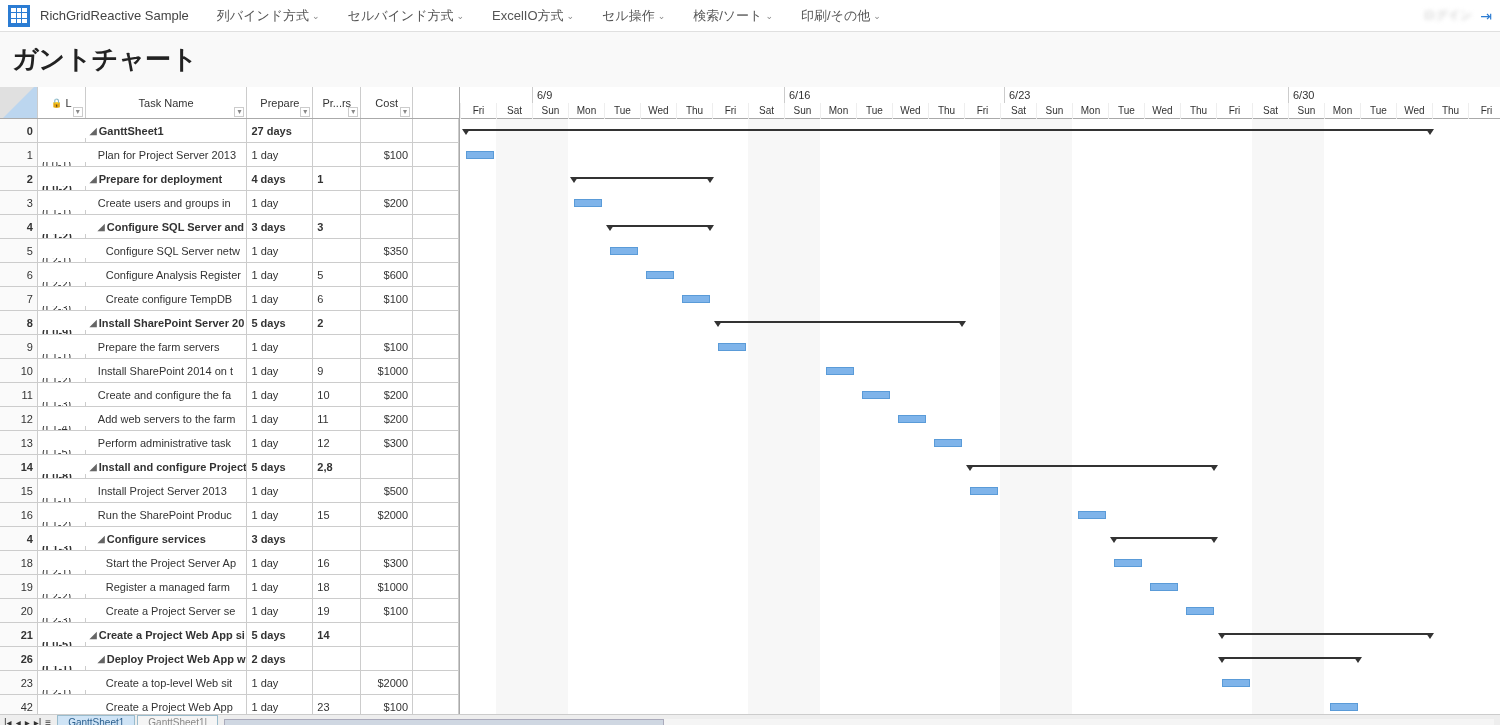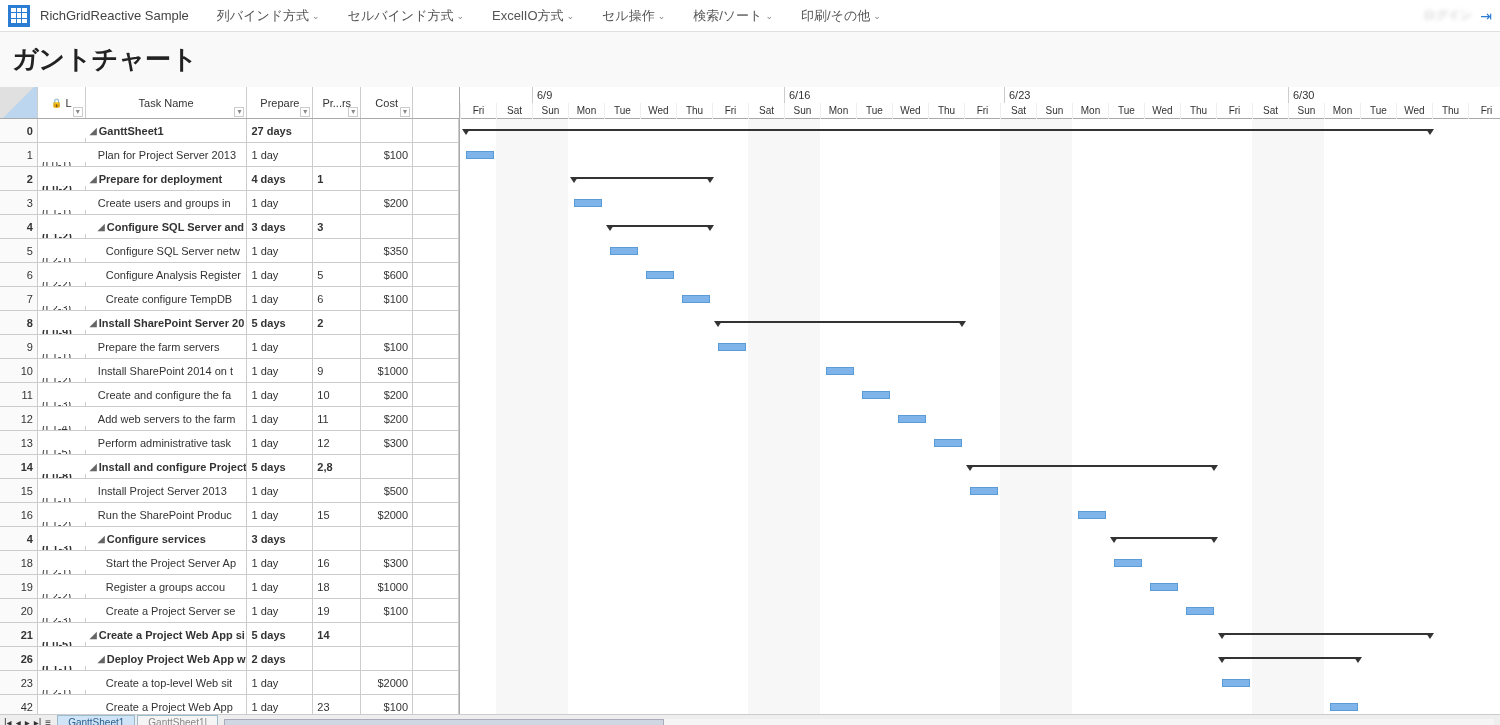--- a/index.html
+++ b/index.html
@@ -299,21 +299,21 @@
             <div class="cell c-l">(L2-1)</div>
             <div class="cell c-task indent-2">Start the Project Server Ap</div>
             <div class="cell c-dur">1 day</div>
             <div class="cell c-pred">16</div>
             <div class="cell c-cost">$300</div>
             <div class="cell c-spacer"></div>
           </div>
           <div class="row">
             <div class="cell c-no">19</div>
             <div class="cell c-l">(L2-2)</div>
-            <div class="cell c-task indent-2">Register a groups accou</div>
+            <div class="cell c-task indent-2">Register a managed farm</div>
             <div class="cell c-dur">1 day</div>
             <div class="cell c-pred">18</div>
             <div class="cell c-cost">$1000</div>
             <div class="cell c-spacer"></div>
           </div>
           <div class="row">
             <div class="cell c-no">20</div>
             <div class="cell c-l">(L2-3)</div>
             <div class="cell c-task indent-2">Create a Project Server se</div>
             <div class="cell c-dur">1 day</div>

